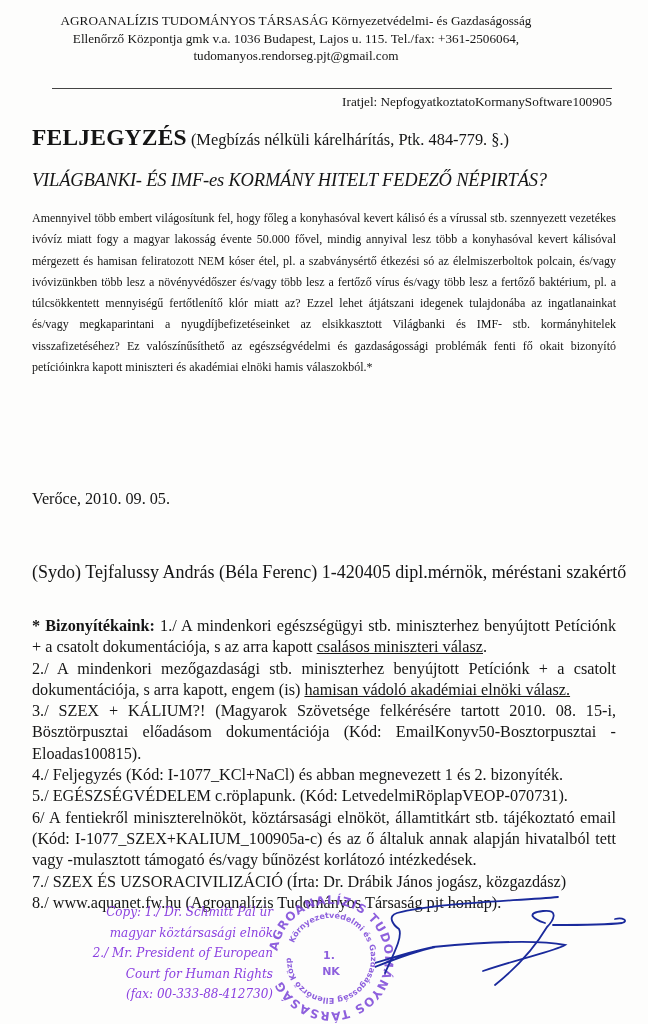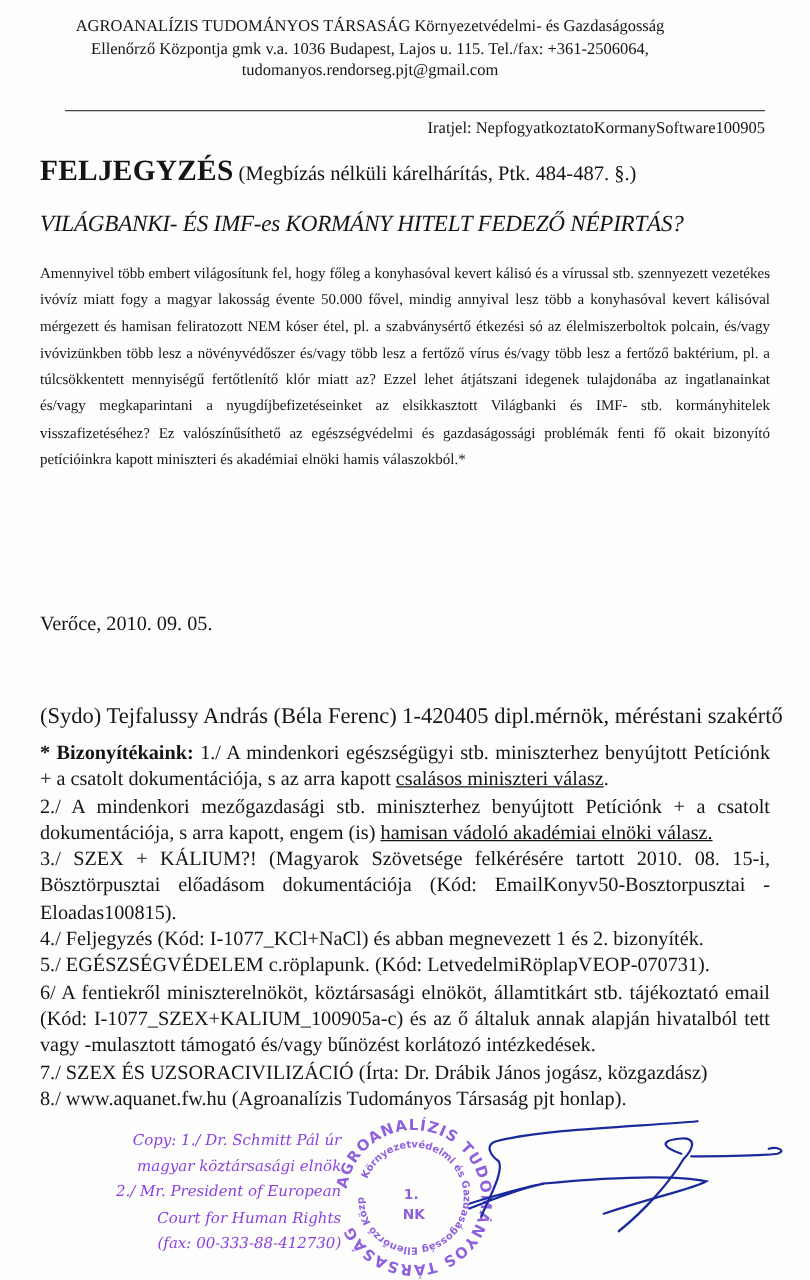--- a/index.html
+++ b/index.html
@@ -82,21 +82,21 @@
     .author {
       position: absolute;
       top: 562px;
       left: 32px;
       font-size: 18px;
       line-height: 21px;
       white-space: nowrap;
     }
     .evidence {
       position: absolute;
-      top: 592px;
+      top: 616px;
       left: 32px;
       width: 584px;
       font-size: 16.2px;
       line-height: 21.3px;
       text-align: justify;
     }
     .evidence .line { display: block; }
     .evidence .label { font-weight: bold; }
     .underlined { text-decoration: underline; }
     .copy-block {
@@ -133,21 +133,21 @@
   <div>AGROANALÍZIS TUDOMÁNYOS TÁRSASÁG Környezetvédelmi- és Gazdaságosság</div>
   <div>Ellenőrző Központja gmk v.a. 1036 Budapest, Lajos u. 115. Tel./fax: +361-2506064,</div>
   <div>tudomanyos.rendorseg.pjt@gmail.com</div>
 </div>
 
 <div class="rule"></div>
 
 <div class="ref">Iratjel: NepfogyatkoztatoKormanySoftware100905</div>
 
 <div class="title-row">
-  <span class="title-main">FELJEGYZÉS</span><span class="title-sub"> (Megbízás nélküli kárelhárítás, Ptk. 484-487. §.)</span>
+  <span class="title-main">FELJEGYZÉS</span><span class="title-sub"> (Megbízás nélküli kárelhárítás, Ptk. 484-779. §.)</span>
 </div>
 
 <div class="subtitle">VILÁGBANKI- ÉS IMF-es KORMÁNY HITELT FEDEZŐ NÉPIRTÁS?</div>
 
 <div class="body-text">Amennyivel több embert világosítunk fel, hogy főleg a konyhasóval kevert kálisó és a vírussal stb. szennyezett vezetékes ivóvíz miatt fogy a magyar lakosság évente 50.000 fővel, mindig annyival lesz több a konyhasóval kevert kálisóval mérgezett és hamisan feliratozott NEM kóser étel, pl. a szabványsértő étkezési só az élelmiszerboltok polcain, és/vagy ivóvizünkben több lesz a növényvédőszer és/vagy több lesz a fertőző vírus és/vagy több lesz a fertőző baktérium, pl. a túlcsökkentett mennyiségű fertőtlenítő klór miatt az? Ezzel lehet átjátszani idegenek tulajdonába az ingatlanainkat és/vagy megkaparintani a nyugdíjbefizetéseinket az elsikkasztott Világbanki és IMF- stb. kormányhitelek visszafizetéséhez? Ez valószínűsíthető az egészségvédelmi és gazdaságossági problémák fenti fő okait bizonyító petícióinkra kapott miniszteri és akadémiai elnöki hamis válaszokból.*</div>
 
 <div class="place-date">Verőce, 2010. 09. 05.</div>
 
 <div class="author">
   <div>(Sydo) Tejfalussy András (Béla Ferenc) 1-420405 dipl.mérnök, méréstani szakértő</div>

